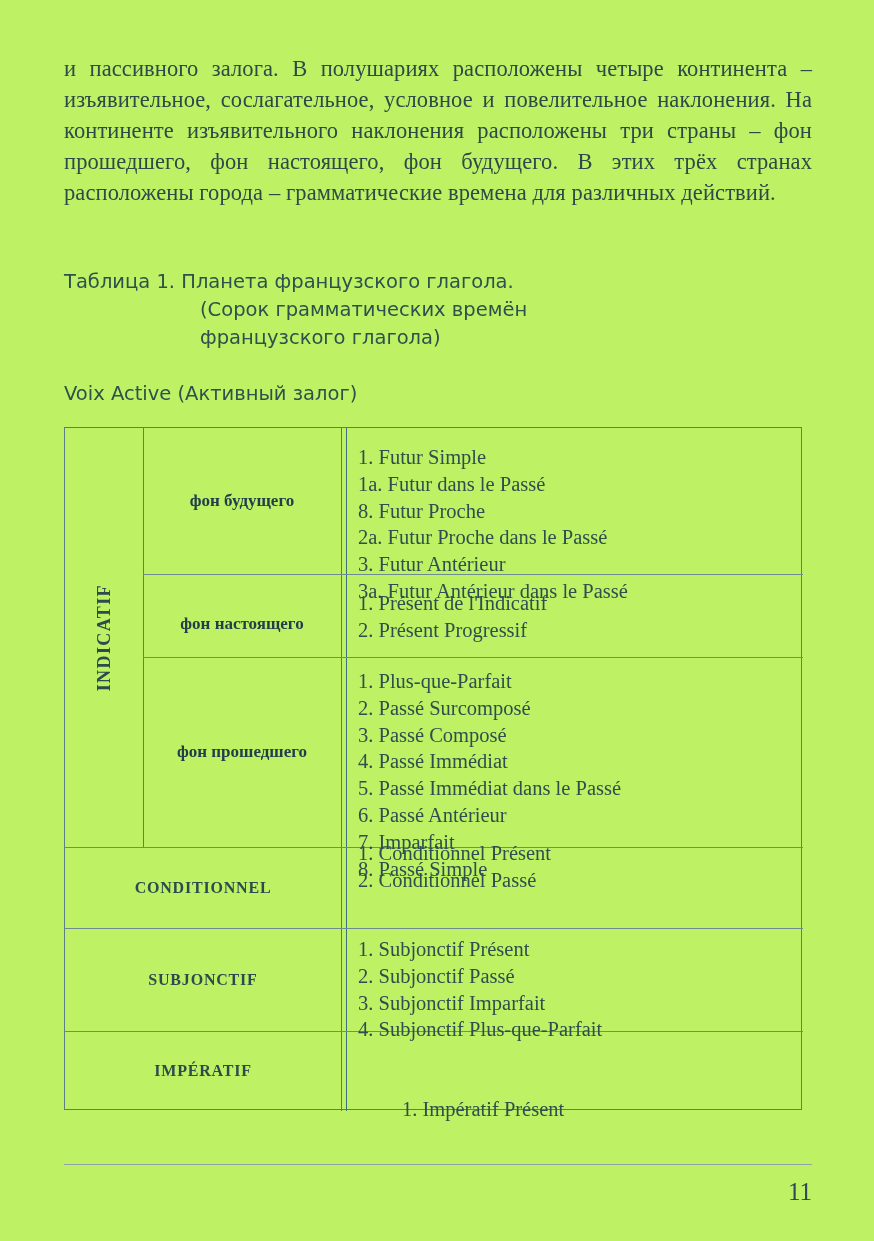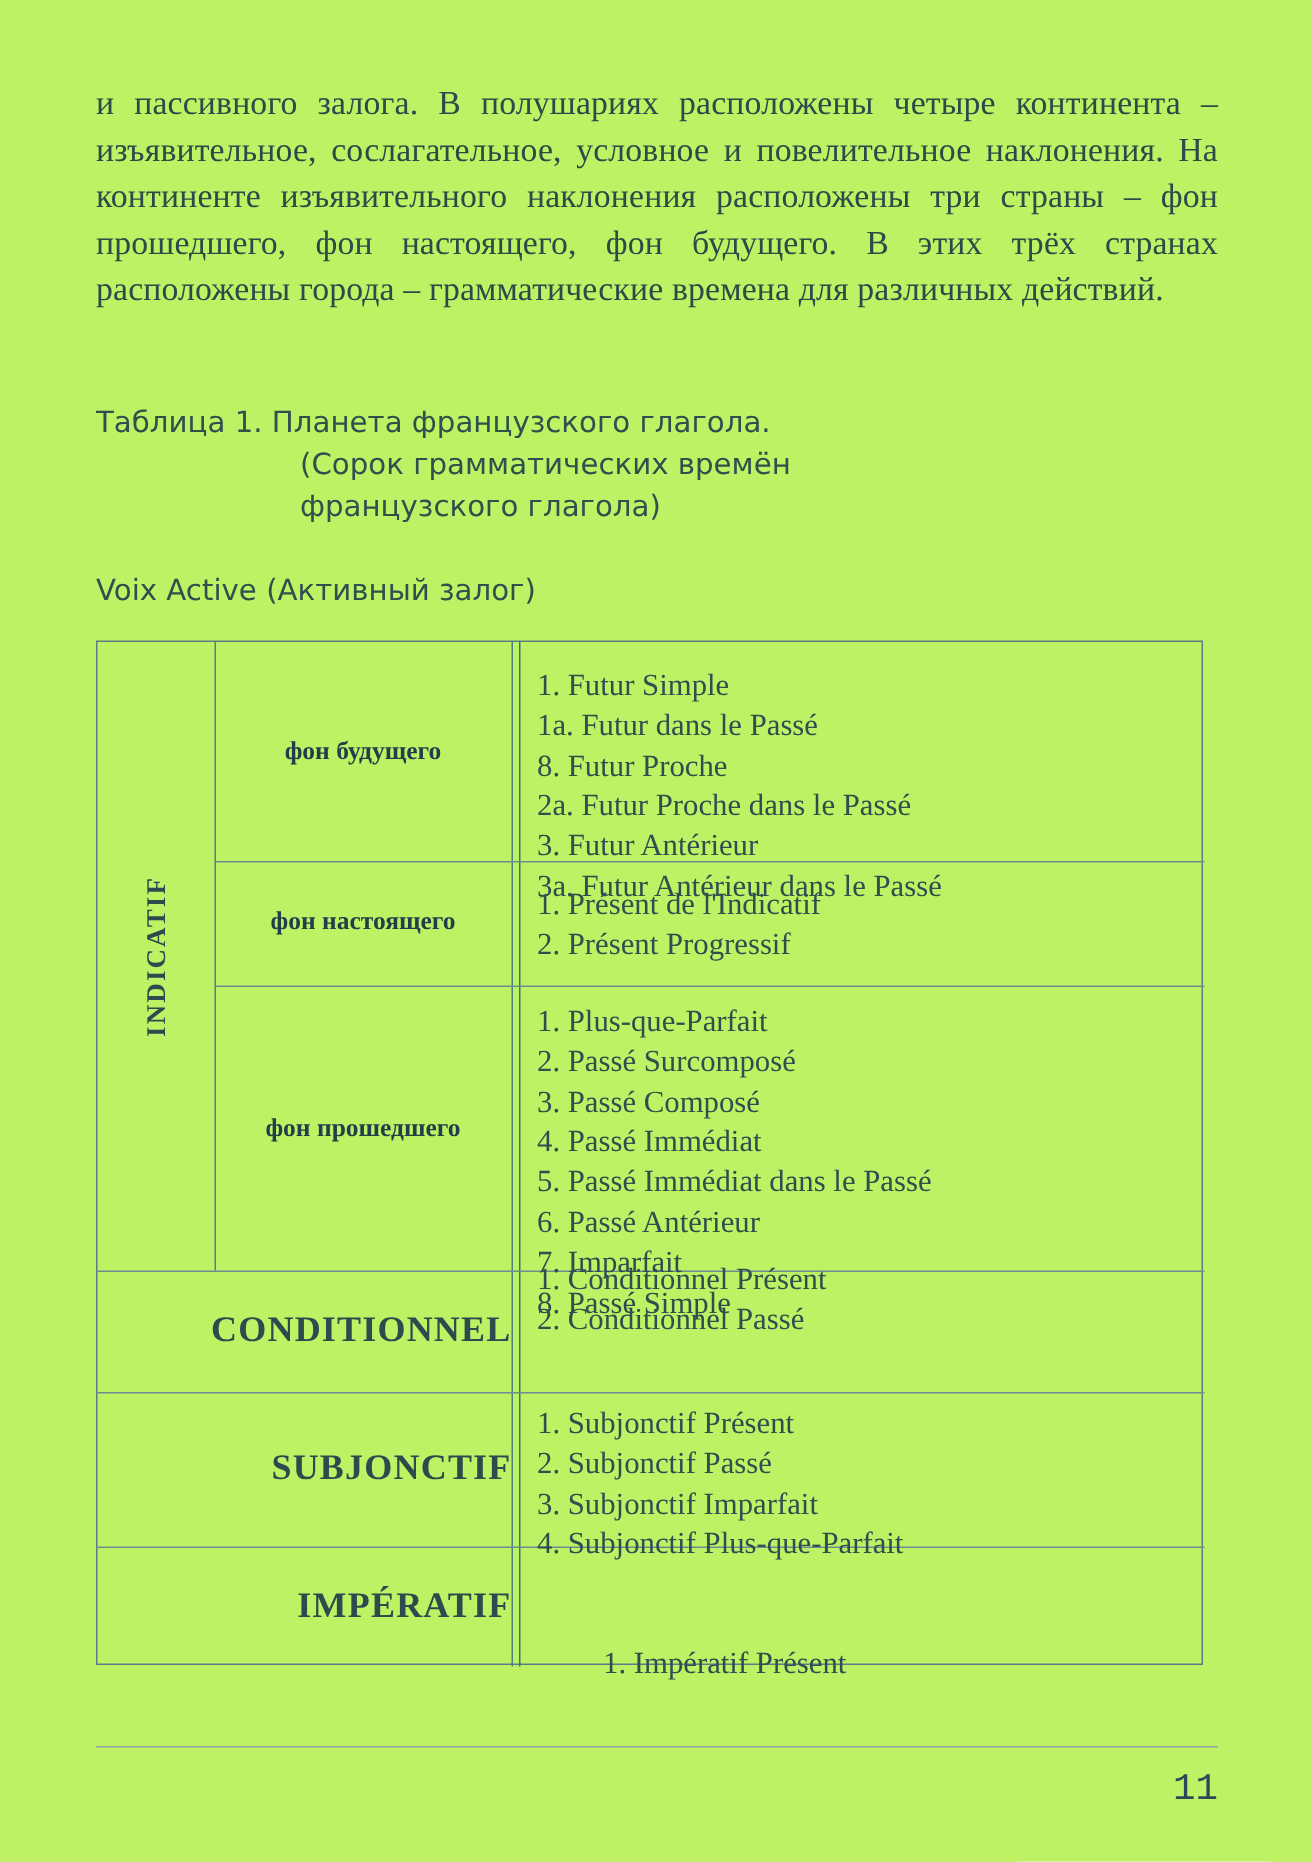--- a/index.html
+++ b/index.html
@@ -109,23 +109,23 @@
   .h3 { left: 0;     top: 419px; width: 738px; }
   .h4 { left: 0;     top: 500px; width: 738px; }
   .h5 { left: 0;     top: 603px; width: 738px; }
 
   .moodcell {
     position: absolute;
     left: 0;
     width: 276px;
     display: flex;
     align-items: center;
-    justify-content: flex-end;
+    justify-content: center;
     font-weight: bold;
-    font-size: 24px;
+    font-size: 16px;
     letter-spacing: 0.8px;
     color: #2b4b4d;
     box-sizing: border-box;
   }
   .indicatif-cell {
     position: absolute;
     left: 0;
     top: 0;
     width: 78px;
     height: 419px;
@@ -171,21 +171,21 @@
     width: 748px;
     height: 1px;
     background: #8fa3a8;
   }
   .pagenum {
     position: absolute;
     right: 62px;
     top: 1178px;
     font-size: 25px;
     color: #2b4a58;
-    font-family: Liberation Mono, monospace;
+    font-family: Liberation Serif, serif;
   }
 </style>
 </head>
 <body>
 
 <div class="page">
 
   <p class="para">и пассивного залога. В полушариях расположены четыре континента – изъявительное, сослагательное, условное и повелительное наклонения. На континенте изъявительного наклонения расположены три страны – фон прошедшего, фон настоящего, фон будущего. В этих трёх странах расположены города – грамматические времена для различных действий.</p>
 
   <div class="tbl-caption">
@@ -216,21 +216,21 @@
     </div>
     <div class="tenses" style="top:16px;">
       <div>1. Futur Simple</div>
       <div>1a. Futur dans le Passé</div>
       <div>8. Futur Proche</div>
       <div>2a. Futur Proche dans le Passé</div>
       <div>3. Futur Antérieur</div>
       <div>3a. Futur Antérieur dans le Passé</div>
     </div>
 
-    <div class="foncell" style="top:144px; height:83px;">
+    <div class="foncell" style="top:154px; height:83px;">
       <span>фон настоящего</span>
     </div>
     <div class="tenses" style="top:162px;">
       <div>1. Présent de l'Indicatif</div>
       <div>2. Présent Progressif</div>
     </div>
 
     <div class="foncell" style="top:229px; height:190px;align-items:center;">
       <span>фон прошедшего</span>
     </div>

